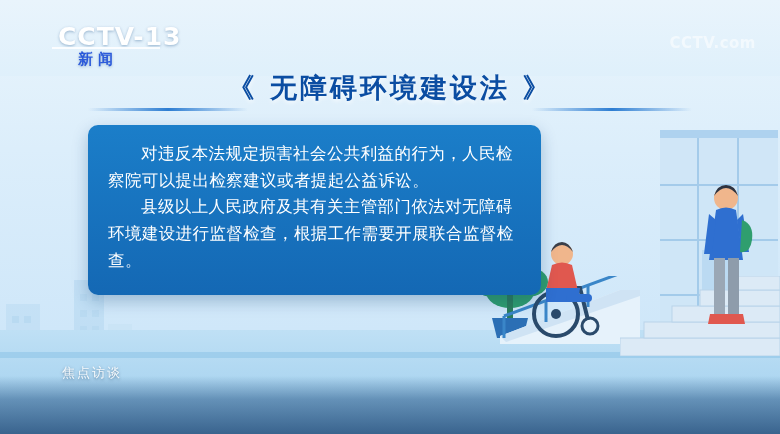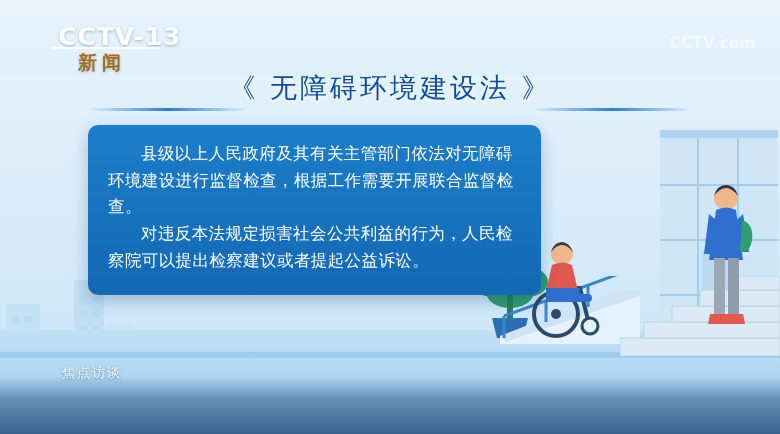--- a/index.html
+++ b/index.html
@@ -56,22 +56,22 @@
     color: #ffffff;
     font-size: 25px;
     font-weight: bold;
     letter-spacing: 1px;
     text-shadow: 0 1px 3px rgba(0,60,120,0.35);
     font-family: "DejaVu Sans", "Liberation Sans", sans-serif;
   }
   .cctv-sub {
     position: absolute;
     left: 78px; top: 50px;
-    color: #a16207;
-    font-size: 19px;
+    color: #1d4ed8;
+    font-size: 15px;
     font-weight: bold;
     letter-spacing: 5px;
     opacity: 0.92;
     text-shadow: 0 1px 3px rgba(0,60,120,0.3);
   }
   .cctv-rule {
     position: absolute;
     left: 52px; top: 47px;
     width: 108px; height: 2px;
     background: rgba(255,255,255,0.85);
@@ -85,21 +85,21 @@
     letter-spacing: 0.5px;
   }
 
   
   .title {
     position: absolute;
     left: 0; right: 0; top: 70px;
     text-align: center;
     color: #0b4da2;
     font-size: 27px;
-    font-weight: normal;
+    font-weight: bold;
     letter-spacing: 3px;
     text-shadow: 0 2px 4px rgba(255,255,255,0.8);
   }
   .title-underline {
     position: absolute;
     top: 108px;
     height: 3px;
     background: linear-gradient(90deg, rgba(30,110,190,0) 0%, #2d7dd2 50%, rgba(30,110,190,0) 100%);
   }
   .tu-left { left: 88px; width: 160px; }
@@ -266,19 +266,19 @@
   <div class="cctv-logo">CCTV-13</div>
   <div class="cctv-rule"></div>
   <div class="cctv-sub">新闻</div>
   <div class="watermark">CCTV.com</div>
 
   <div class="title">《 无障碍环境建设法 》</div>
   <div class="title-underline tu-left"></div>
   <div class="title-underline tu-right"></div>
 
   <div class="panel">
+    <p>对违反本法规定损害社会公共利益的行为，人民检察院可以提出检察建议或者提起公益诉讼。</p>
     <p>县级以上人民政府及其有关主管部门依法对无障碍环境建设进行监督检查，根据工作需要开展联合监督检查。</p>
-    <p>对违反本法规定损害社会公共利益的行为，人民检察院可以提出检察建议或者提起公益诉讼。</p>
   </div>
 
   <div class="program-tag">焦点访谈</div>
 
 </div>
 
 </body></html>

